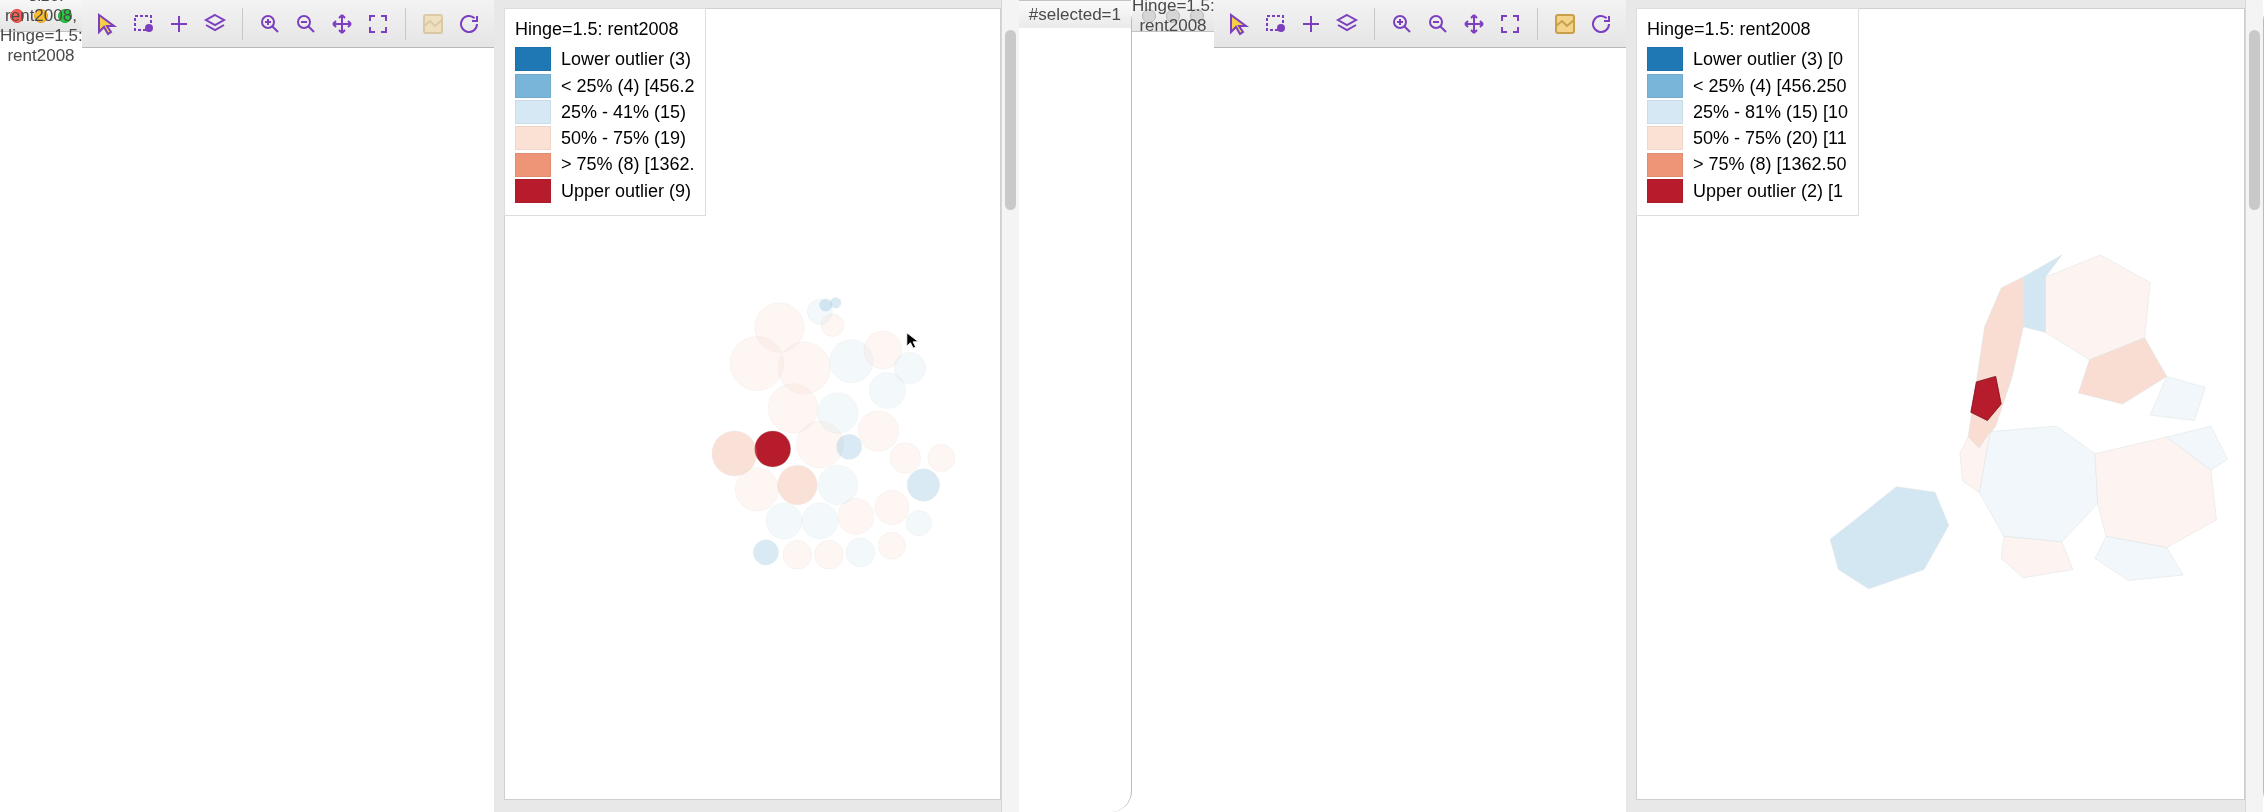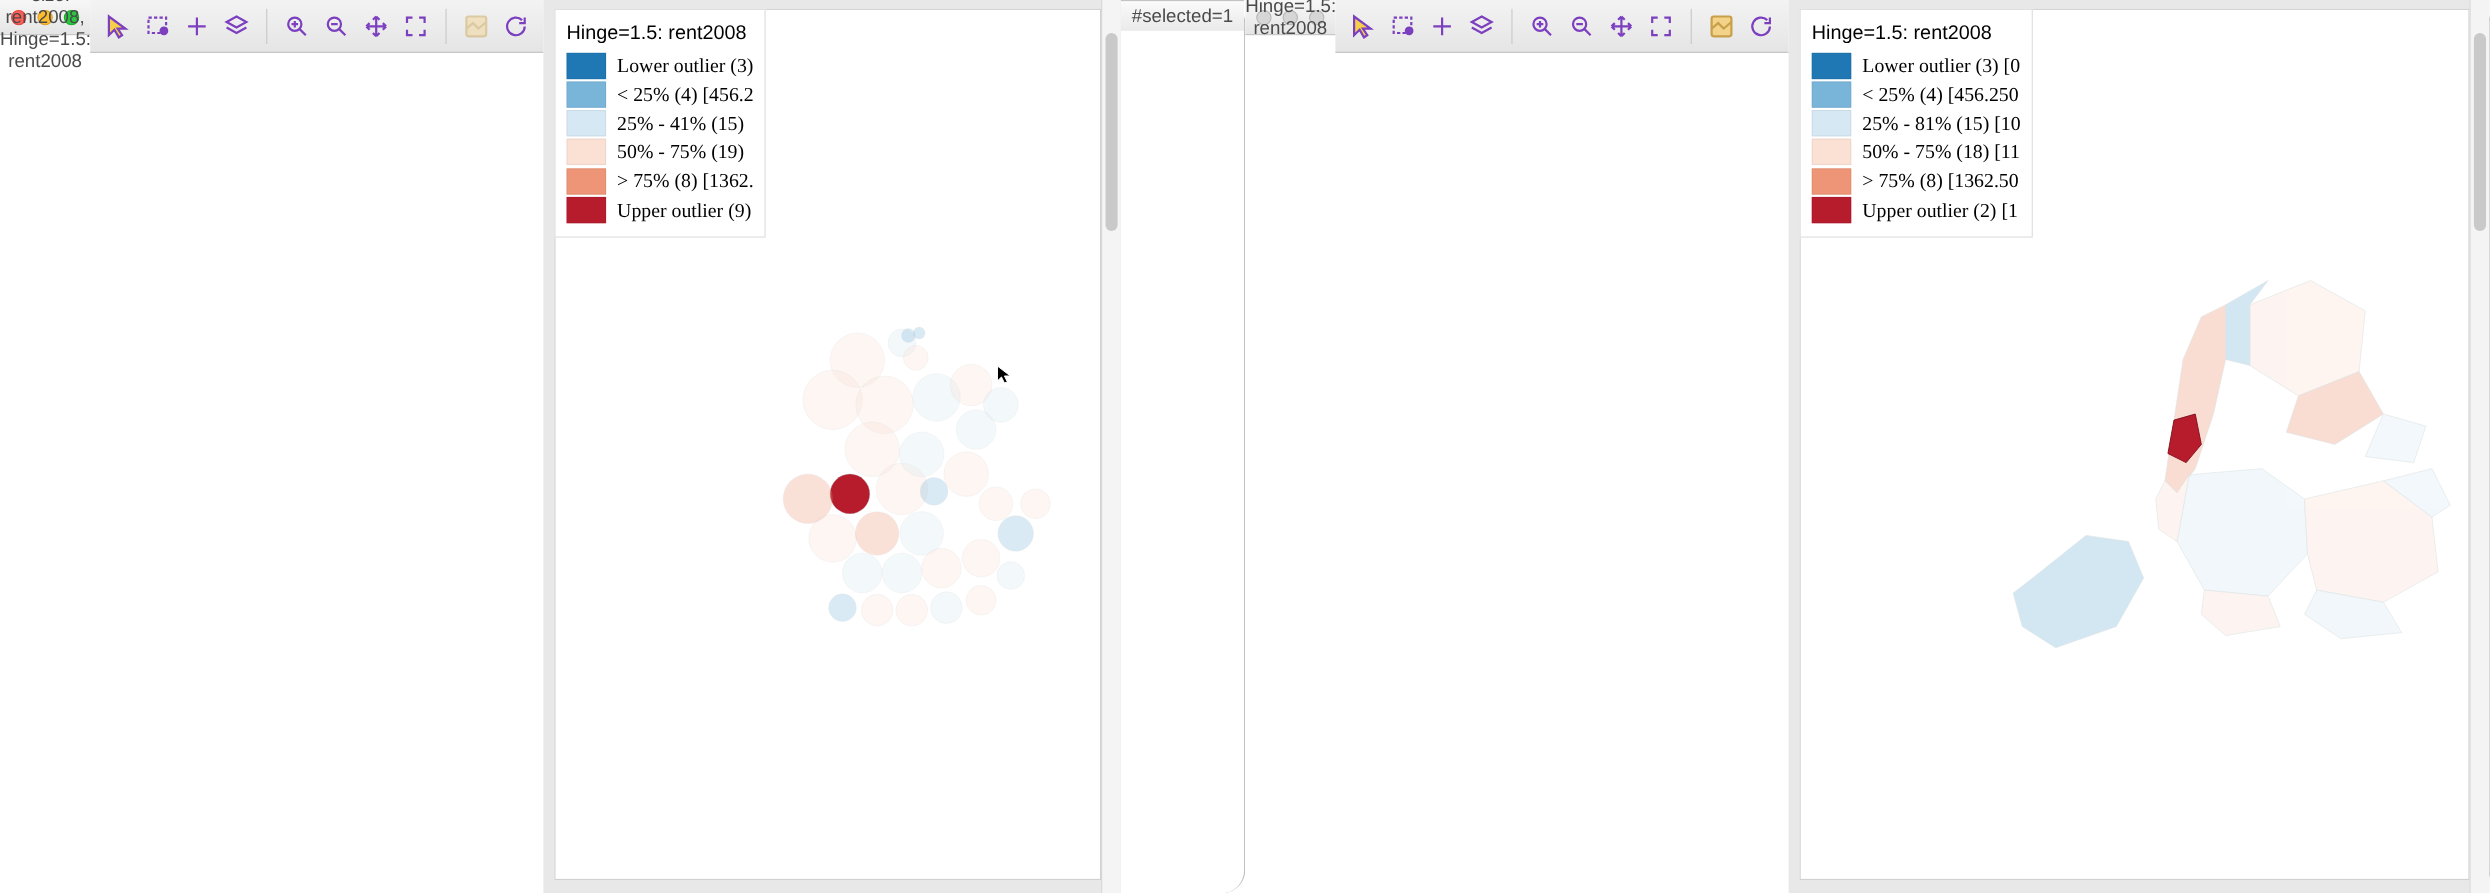--- a/index.html
+++ b/index.html
@@ -78,21 +78,21 @@
     background:#fff;
     border:1px solid #ddd;
     padding: 8px 10px 10px 10px;
     font-size:18px;
     line-height:1.35;
     max-width:260px;
     overflow:hidden;
     z-index:5;
   }
   .legend .ltitle { margin-bottom:6px; }
-  .legend .row { display:flex; align-items:flex-end; white-space:nowrap; margin-bottom:2px;font-family:Liberation Serif, serif;}
+  .legend .row { display:flex; align-items:center; white-space:nowrap; margin-bottom:2px;}
   .legend .sw {
     width:36px; height:24px; margin-right:10px; flex:0 0 auto;
     border:1px solid rgba(0,0,0,0.05);
   }
   .vscroll {
     position:absolute; right:0; top:0; bottom:0; width:18px;
     background:#f4f4f4; border-left:1px solid #d6d6d6;
   }
   .vscroll .thumb{
     position:absolute; left:3px; right:3px; top:30px; height:180px;
@@ -380,21 +380,21 @@
         <div class="row">
           <div class="sw" style="background: rgb(121, 181, 217);"></div>
           <span>&lt; 25% (4)  [456.250</span>
         </div>
         <div class="row">
           <div class="sw" style="background: rgb(214, 232, 243);"></div>
           <span>25% - 81% (15)  [10</span>
         </div>
         <div class="row">
           <div class="sw" style="background: rgb(251, 224, 212);"></div>
-          <span>50% - 75% (18)  [11</span>
+          <span>50% - 75% (20)  [11</span>
         </div>
         <div class="row">
           <div class="sw" style="background: rgb(237, 149, 118);"></div>
           <span>&gt; 75% (8)  [1362.50</span>
         </div>
         <div class="row">
           <div class="sw" style="background: rgb(183, 28, 44);"></div>
           <span>Upper outlier (2)  [1</span>
         </div>
       </div>

